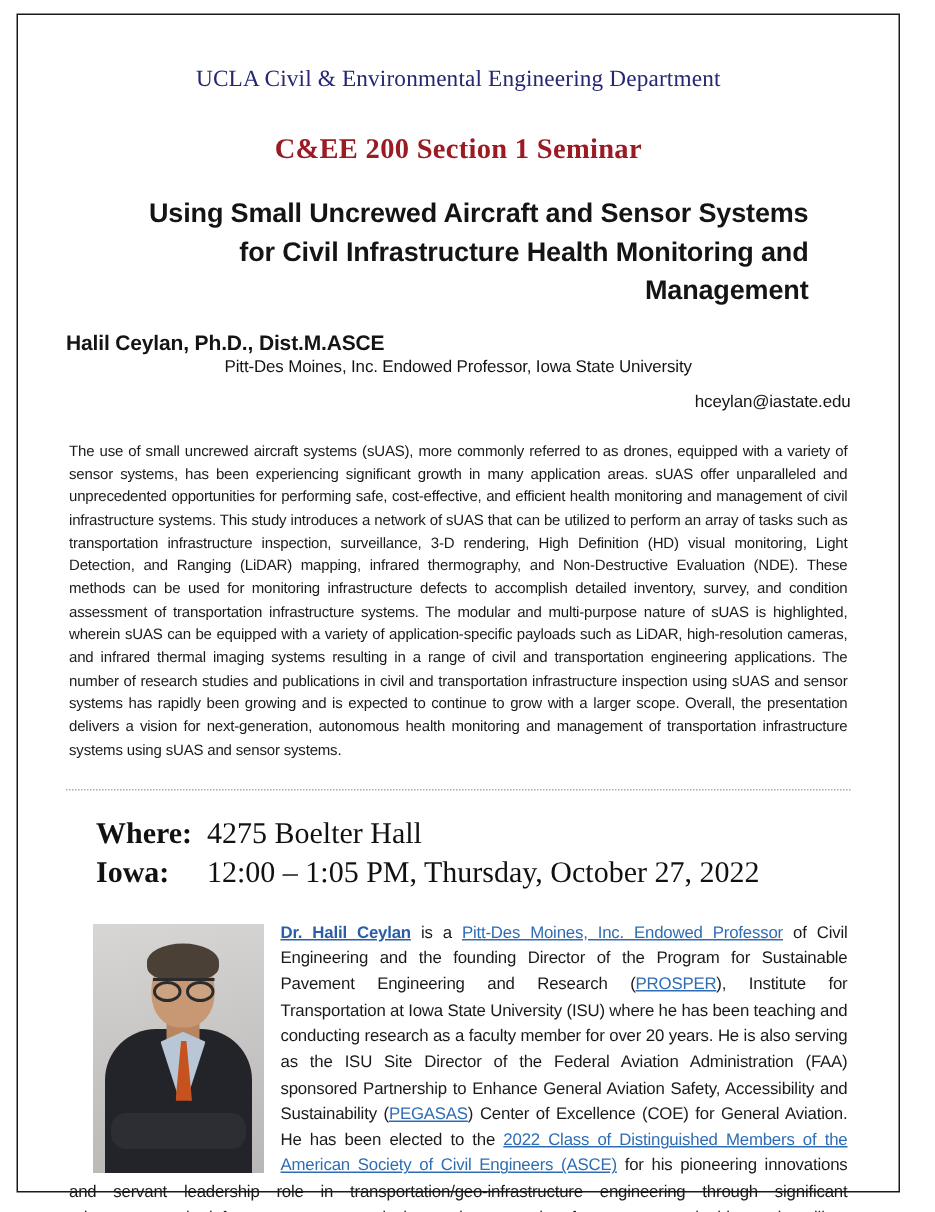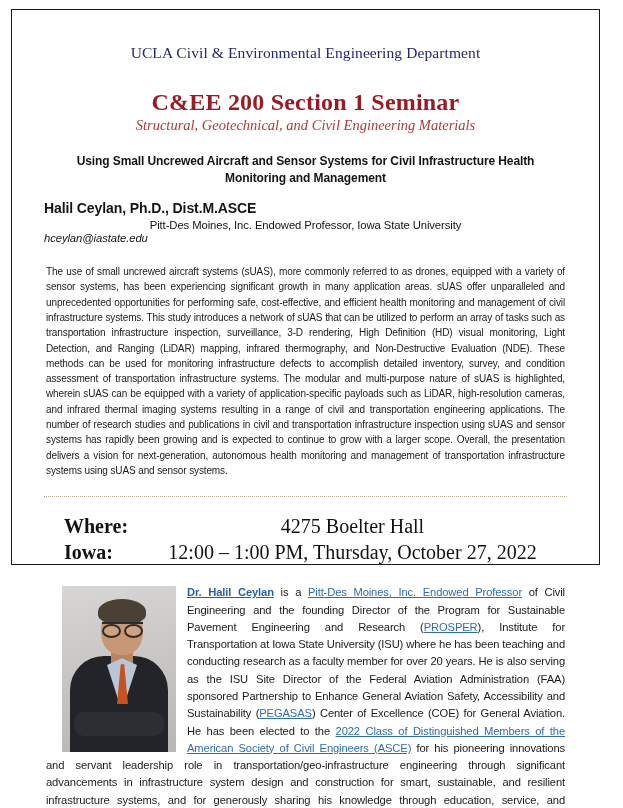--- a/index.html
+++ b/index.html
@@ -11,58 +11,58 @@
     width: 623px;
     height: 808px;
     font-family: "Liberation Sans", sans-serif;
     overflow: hidden;
   }
   .page-frame {
     position: absolute;
     left: 11px;
     top: 9px;
     width: 589px;
-    height: 556px;
+    height: 786px;
     border: 1.4px solid #1a1a1a;
     box-sizing: border-box;
     background: #ffffff;
   }
   .page-inner {
     padding: 22px 32px 0 32px;
   }
 
   
   .dept-title {
     text-align: center;
     font-family: "Liberation Serif", serif;
     font-size: 15.5px;
     color: #262673;
     letter-spacing: 0.1px;
     margin-top: 12px;
   }
   .seminar-title {
     text-align: center;
     font-family: "Liberation Serif", serif;
-    font-size: 24px;
+    font-size: 19px;
     font-weight: bold;
     color: #9b1b23;
     margin-top: 27px;
     letter-spacing: 0.2px;
   }
   .seminar-subtitle {
     text-align: center;
     font-family: "Liberation Serif", serif;
     font-size: 14.5px;
     font-style: italic;
     color: #b03a3a;
     margin-top: 1px;
   }
   .talk-title {
-    text-align: center;
-    font-size: 12px;
+    text-align: right;
+    font-size: 18px;
     font-weight: bold;
     color: #141414;
     line-height: 1.42;
     margin: 19px 28px 0 28px;
     letter-spacing: -0.1px;
   }
   .speaker-name {
     text-align: left;
     font-size: 14px;
     font-weight: bold;
@@ -71,26 +71,25 @@
     letter-spacing: -0.1px;
   }
   .speaker-affil {
     text-align: center;
     font-size: 11.3px;
     color: #141414;
     margin-top: 3px;
     letter-spacing: -0.1px;
   }
   .speaker-email {
-    text-align: left;
+    text-align: right;
     font-size: 11.3px;
     color: #141414;
-    margin-top: 1px;
+    margin-top: 11px;
     letter-spacing: -0.1px;
-    font-style: italic;
   }
 
   
   .abstract {
     margin-top: 20px;
     font-size: 10px;
     color: #1a1a1a;
     line-height: 1.53;
     text-align: justify;
     letter-spacing: -0.12px;
@@ -116,21 +115,20 @@
     align-items: baseline;
     margin-bottom: 3px;
   }
   .logistics-label {
     font-weight: bold;
     width: 74px;
     flex: 0 0 74px;
   }
   .logistics-value {
     flex: 1;
-    text-align: center;
   }
 
   
   .bio-block {
     margin-top: 20px;
     padding: 0 2px;
   }
   .portrait {
     float: left;
     width: 114px;
@@ -250,42 +248,41 @@
 </head>
 <body>
 
 <div class="page-frame">
   <div class="page-inner">
 
     <div class="dept-title">UCLA Civil &amp; Environmental Engineering Department</div>
 
     <div class="seminar-title">C&amp;EE 200 Section 1 Seminar</div>
 
-    <div class="seminar-subtitle">Structural, Geotechnical, and Civil Engineering Materials</div>
 
     <div class="talk-title">Using Small Uncrewed Aircraft and Sensor Systems for Civil Infrastructure Health Monitoring and Management</div>
 
     <div class="speaker-name">Halil Ceylan, Ph.D., Dist.M.ASCE</div>
 
     <div class="speaker-affil">Pitt-Des Moines, Inc. Endowed Professor, Iowa State University</div>
 
     <div class="speaker-email">hceylan@iastate.edu</div>
 
     <div class="abstract">The use of small uncrewed aircraft systems (sUAS), more commonly referred to as drones, equipped with a variety of sensor systems, has been experiencing significant growth in many application areas. sUAS offer unparalleled and unprecedented opportunities for performing safe, cost-effective, and efficient health monitoring and management of civil infrastructure systems. This study introduces a network of sUAS that can be utilized to perform an array of tasks such as transportation infrastructure inspection, surveillance, 3-D rendering, High Definition (HD) visual monitoring, Light Detection, and Ranging (LiDAR) mapping, infrared thermography, and Non-Destructive Evaluation (NDE). These methods can be used for monitoring infrastructure defects to accomplish detailed inventory, survey, and condition assessment of transportation infrastructure systems. The modular and multi-purpose nature of sUAS is highlighted, wherein sUAS can be equipped with a variety of application-specific payloads such as LiDAR, high-resolution cameras, and infrared thermal imaging systems resulting in a range of civil and transportation engineering applications. The number of research studies and publications in civil and transportation infrastructure inspection using sUAS and sensor systems has rapidly been growing and is expected to continue to grow with a larger scope. Overall, the presentation delivers a vision for next-generation, autonomous health monitoring and management of transportation infrastructure systems using sUAS and sensor systems.</div>
 
     <div class="divider"></div>
 
     <div class="logistics">
       <div class="logistics-row">
         <div class="logistics-label">Where:</div>
         <div class="logistics-value">4275 Boelter Hall</div>
       </div>
       <div class="logistics-row">
         <div class="logistics-label">Iowa:</div>
-        <div class="logistics-value">12:00 – 1:00 PM, Thursday, October 27, 2022</div>
+        <div class="logistics-value">12:00 – 1:05 PM, Thursday, October 27, 2022</div>
       </div>
     </div>
 
     <div class="bio-block clearfix">
 
       <div class="portrait">
         <div class="p-suit"></div>
         <div class="p-neck"></div>
         <div class="p-shirt"></div>
         <div class="p-tie"></div>

